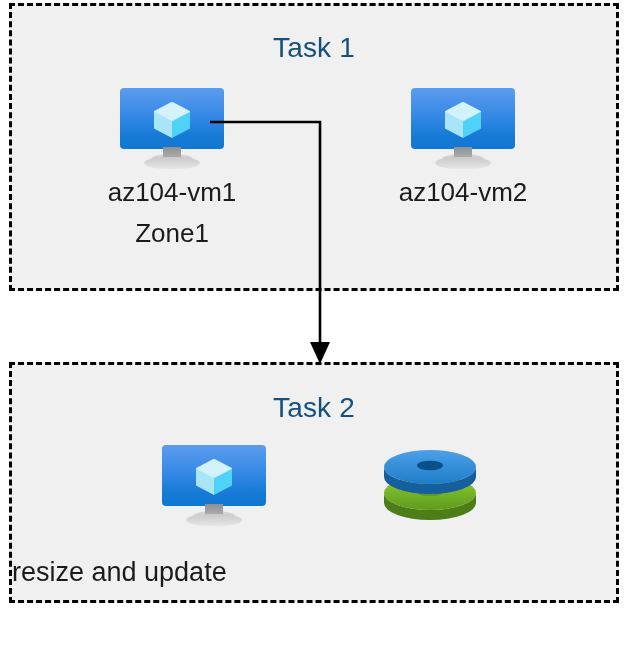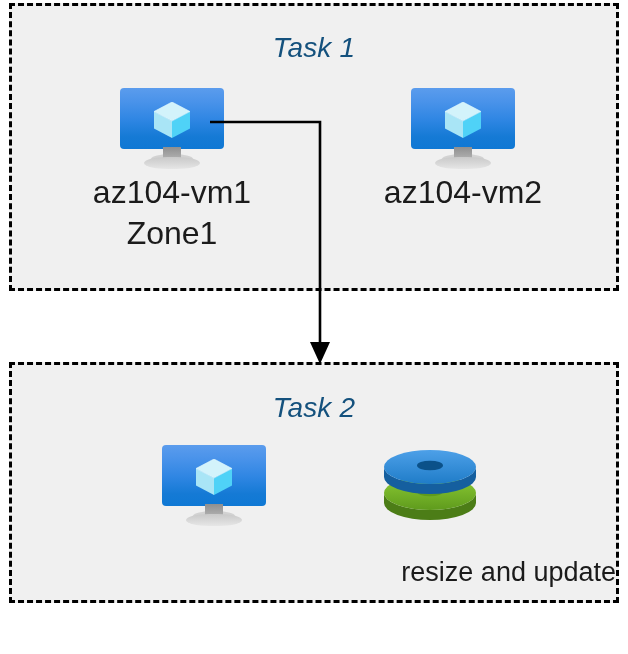--- a/index.html
+++ b/index.html
@@ -46,36 +46,35 @@
   .task-title {
     position: absolute;
     left: 0;
     width: 100%;
     text-align: center;
     color: #14517d;
     font-size: 28px;
     line-height: 34px;
     letter-spacing: 0.2px;
     white-space: nowrap;
-    font-style: italic;
   }
   #task1-title { top: 25px; }
   #task2-title { top: 26px; }
 
   
   .vm-node {
     position: absolute;
   }
   #vm1-node { left: 75px;  top: 82px; width: 170px; }
   #vm2-node { left: 366px; top: 82px; width: 170px; }
 
   .vm-label {
     text-align: center;
     color: #1b1b1b;
-    font-size: 32px;
+    font-size: 26px;
     line-height: 33px;
     white-space: nowrap;
     margin-top: 6px;
   }
 
   
   .monitor {
     position: relative;
     width: 104px;
     height: 82px;
@@ -142,21 +141,21 @@
     display: flex;
     justify-content: center;
     align-items: flex-start;
     gap: 52px;
   }
   #task2-caption {
     position: absolute;
     left: 0;
     top: 190px;
     width: 100%;
-    text-align: right;
+    text-align: left;
     color: #1b1b1b;
     font-size: 27px;
     line-height: 34px;
     white-space: nowrap;
   }
 
   
   #connector {
     position: absolute;
     left: 0;

